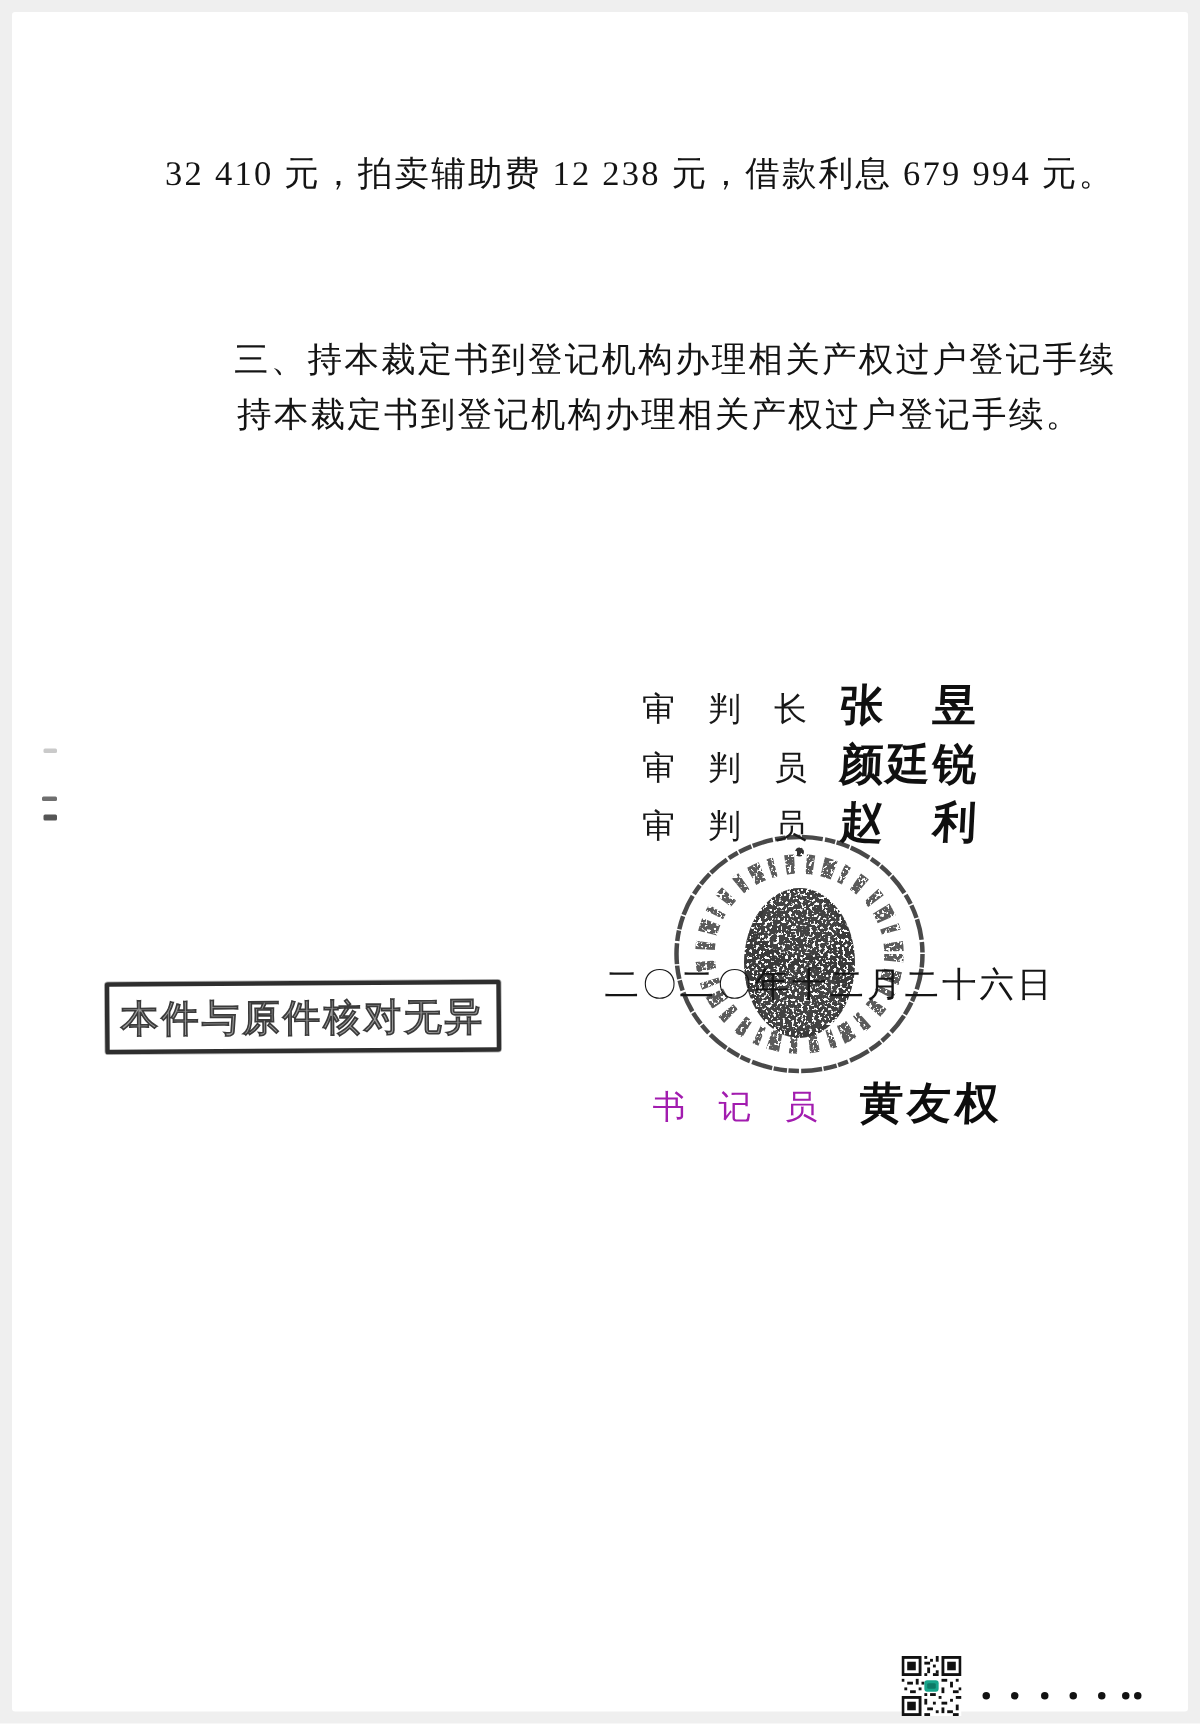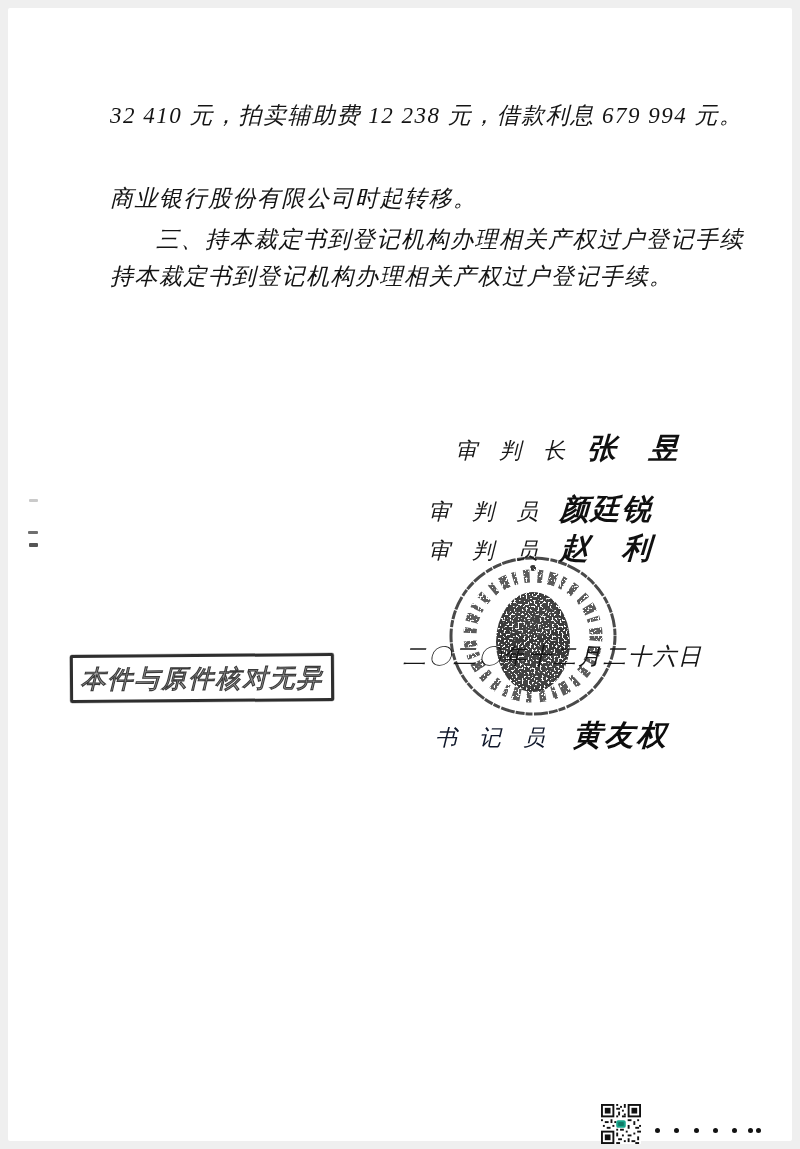--- a/index.html
+++ b/index.html
@@ -4,49 +4,49 @@
 <style>
   html,body{margin:0;padding:0;}
   body{
     width:800px;height:1149px;position:relative;
     background:#efefef;overflow:hidden;
     font-family:"Liberation Serif","DejaVu Serif",serif;
     color:#1b1b1b;
   }
   .page{
     position:absolute;left:8px;top:8px;width:784px;height:1133px;
-    background:#ffffff;border-radius:2px;font-style:italic;
+    background:#ffffff;border-radius:2px;
   }
   
   .body-line{
     position:absolute;left:102px;white-space:nowrap;
     font-size:23px;letter-spacing:1.5px;color:#141414;
   }
   .body-line.l0{top:92px;}
   .body-line.l1{top:138px;}
   .body-line.l2{top:175px;}
   .body-line.l3{top:216px;left:148px;}
-  .body-line.l4{top:253px;}
+  .body-line.l4{top:253px;margin-left:48px;}
   
   .sig-row{position:absolute;left:420px;display:flex;align-items:baseline;white-space:nowrap;}
   .sig-row .role{font-size:22px;letter-spacing:22px;color:#181818;}
   .sig-row .name{font-size:29px;font-weight:bold;letter-spacing:2px;color:#101010;transform:skewX(-3deg);}
-  .sig-row.r0{top:421px;margin-left:27px;}
+  .sig-row.r0{top:443px;}
   .sig-row.r1{top:482px;}
   .sig-row.r2{top:521px;}
   
   .seal{position:absolute;left:438px;top:546px;width:174px;height:168px;z-index:1;opacity:.92;}
   
   .date-line{
     position:absolute;left:395px;top:633px;z-index:2;white-space:nowrap;
     font-size:23px;letter-spacing:2px;color:#151515;
   }
   
   .clerk-row{position:absolute;left:427px;top:708px;z-index:2;display:flex;align-items:baseline;white-space:nowrap;}
-  .clerk-row .role{font-size:22px;letter-spacing:22px;color:#0f172a;}
+  .clerk-row .role{font-size:22px;letter-spacing:22px;color:#a21caf;}
   .clerk-row .name{font-size:29px;font-weight:bold;letter-spacing:3px;margin-left:6px;color:#0d0d0d;transform:skewX(-3deg);}
   
   .verify-stamp{
     position:absolute;left:62px;top:646px;width:258px;height:42px;
     border:3px solid #2e2e2e;border-radius:2px;
     display:flex;align-items:center;justify-content:center;
     transform:rotate(-0.4deg);
     box-shadow:0 0 0 .5px rgba(46,46,46,.35);
   }
   .verify-stamp .stamp-text{
@@ -70,21 +70,20 @@
   .dots .dot:nth-child(5){left:77px;}
   .dots .dot:nth-child(6){left:93px;}
   .dots .dot:nth-child(7){left:101px;}
 </style>
 </head>
 <body>
 
 <div class="page">
 
   <div class="body-line l0">32 410 元，拍卖辅助费 12 238 元，借款利息 679 994 元。</div>
-  <div class="body-line l2">商业银行股份有限公司时起转移。</div>
   <div class="body-line l3">三、持本裁定书到登记机构办理相关产权过户登记手续</div>
   <div class="body-line l4">持本裁定书到登记机构办理相关产权过户登记手续。</div>
 
   <div class="sig-row r0">
     <span class="role">审判长</span>
     <span class="name">张　昱</span>
   </div>
   <div class="sig-row r1">
     <span class="role">审判员</span>
     <span class="name">颜廷锐</span>

